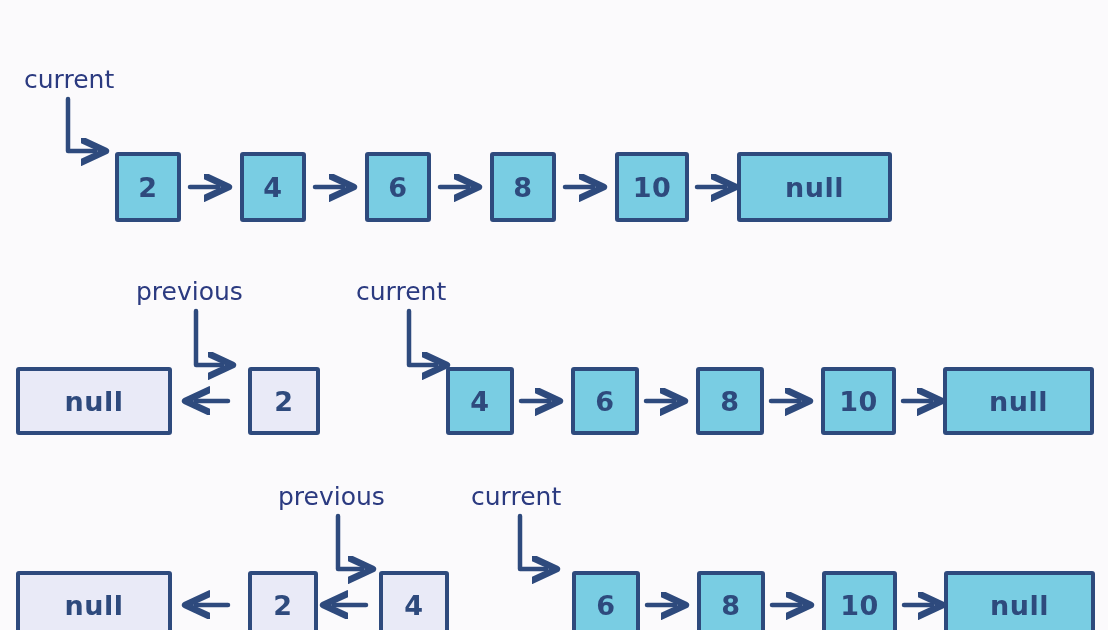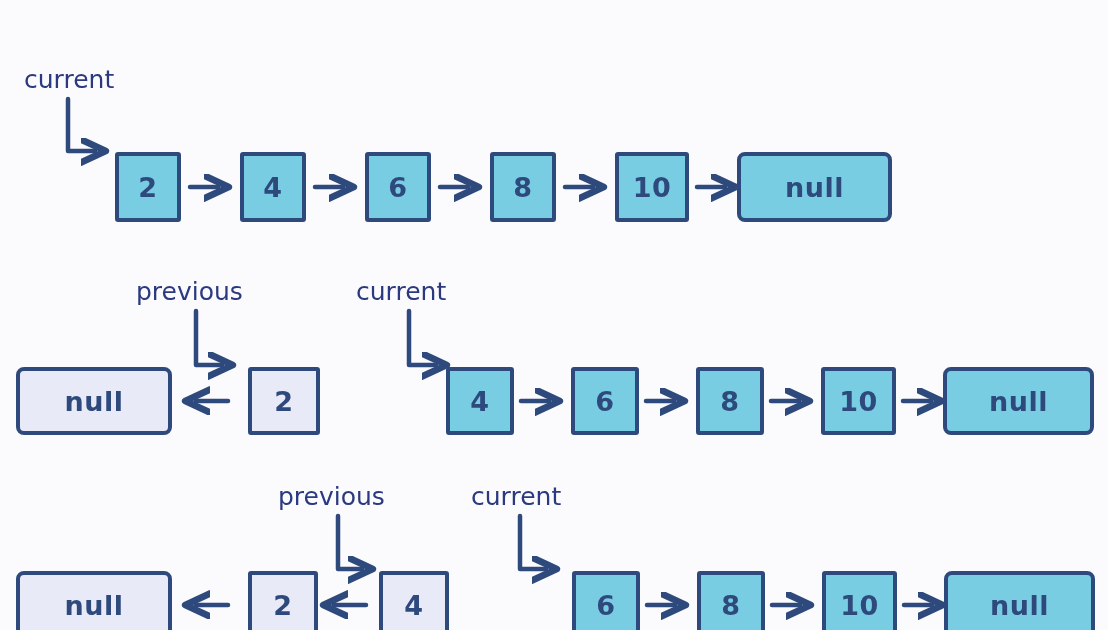--- a/index.html
+++ b/index.html
@@ -40,21 +40,20 @@
     background: #79cde3;
   }
   .node.pale {
     background: #e9eaf7;
   }
   .node.val {
     font-size: 27px;
   }
   .node.nullbox {
     font-size: 27px;
-    border-radius: 8px;
   }
 
   
   .label {
     position: absolute;
     font-size: 25px;
     color: #2b3a80;
     white-space: nowrap;
     line-height: 1;
     font-family: "DejaVu Sans", sans-serif;

